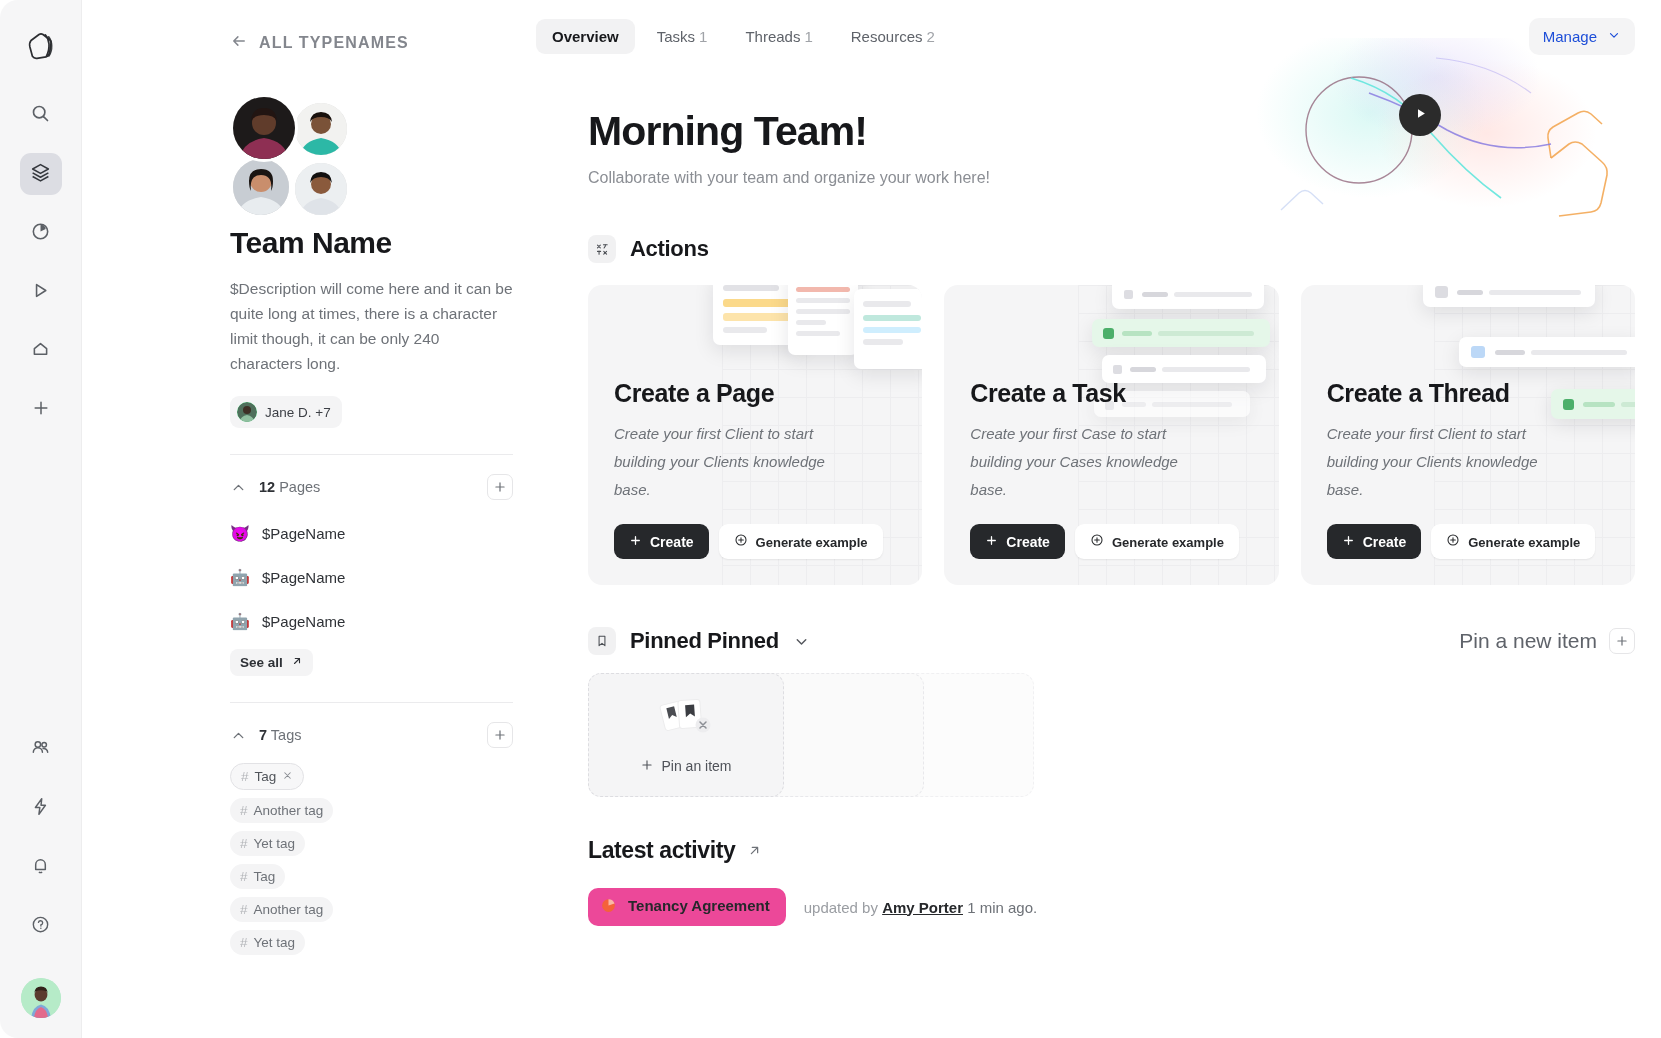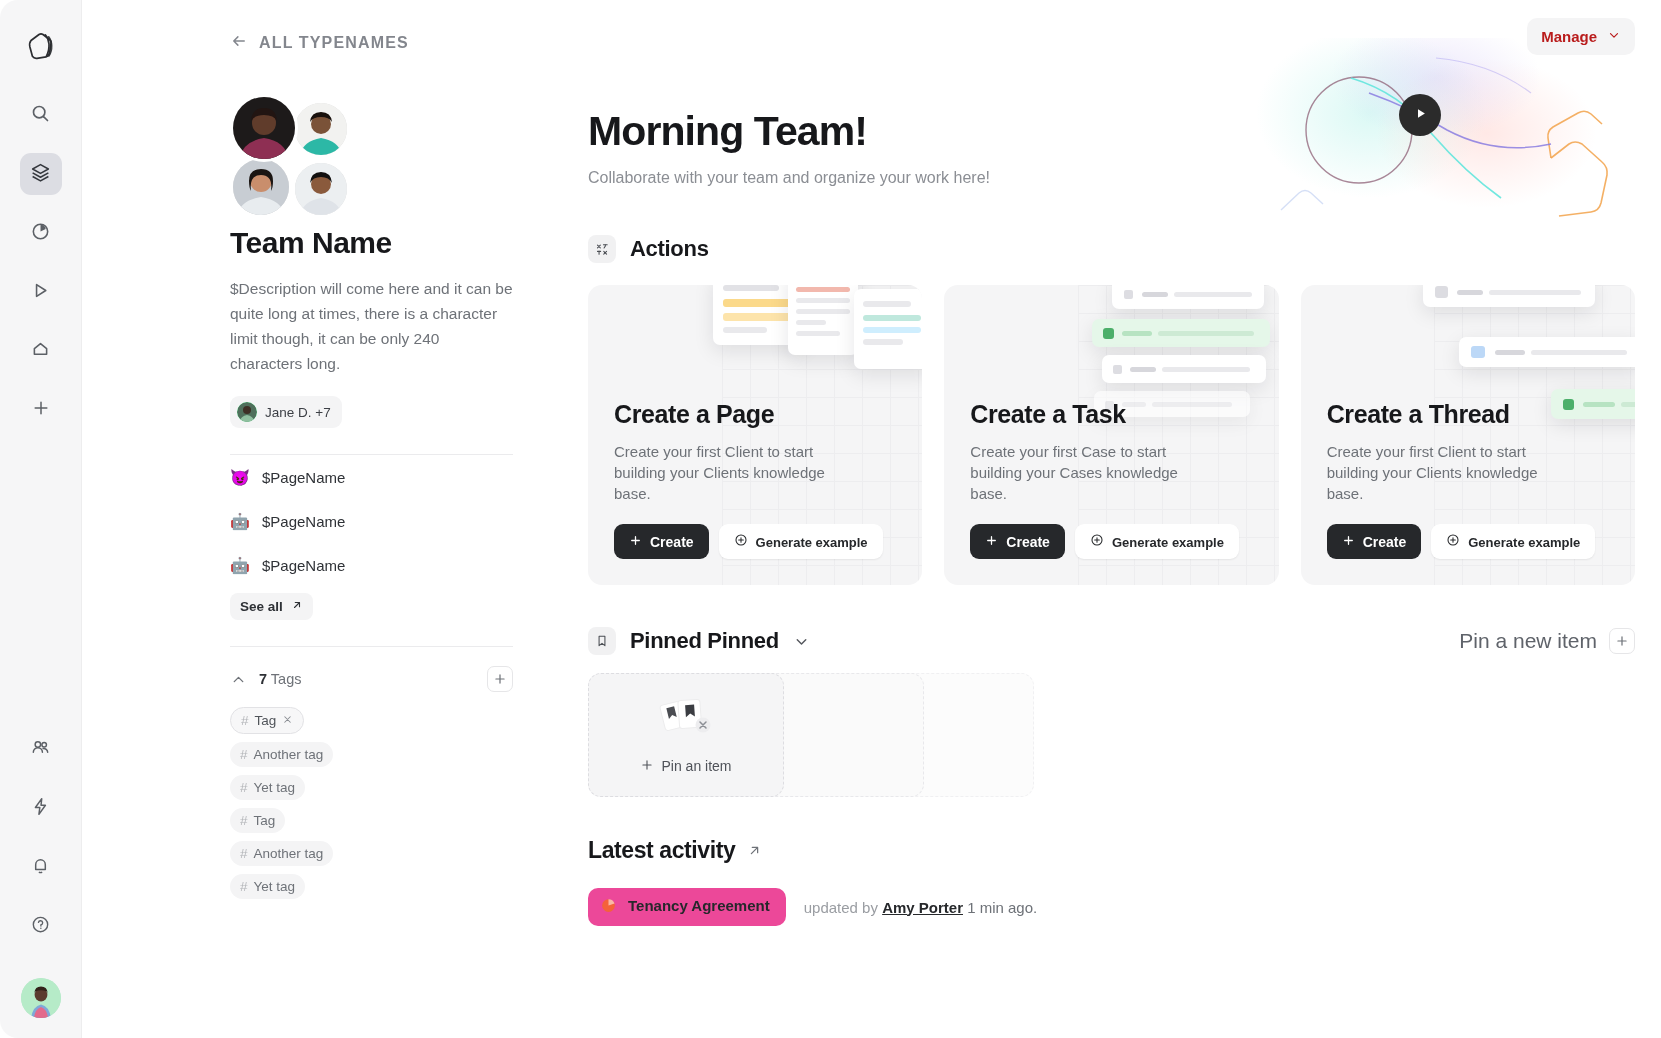--- a/index.html
+++ b/index.html
@@ -111,21 +111,21 @@
   .tabs { display: flex; align-items: center; gap: 6px; }
   .tab {
     padding: 9px 16px; border-radius: 9px; font-size: 15px;
     color: #5f636a; cursor: pointer; white-space: nowrap;
   }
   .tab.active { background: #f2f2f3; color: #17181b; font-weight: 600; }
   .tab .cnt { color: #a0a3a8; margin-left: 4px; font-weight: 400; }
   .manage-btn {
     margin-left: auto; display: flex; align-items: center; gap: 10px;
     background: #f4f4f5; border-radius: 10px; padding: 10px 14px;
-    font-size: 15px; font-weight: 700; color: #b91c1c; cursor: pointer;
+    font-size: 15px; font-weight: 400; color: #1d4ed8; cursor: pointer;
   }
 
   #hero { position: relative; padding: 36px 26px 0 56px; }
   .hero-title { font-size: 41px; font-weight: 700; color: #17181b; letter-spacing: -0.9px; }
   .hero-sub { font-size: 16px; color: #8b8e94; margin-top: 14px; }
   #hero-art {
     position: absolute; right: 10px; top: -34px; width: 400px; height: 180px;
     pointer-events: none;
   }
   .play-btn {
@@ -153,21 +153,21 @@
     background: #f5f5f6; border-radius: 14px; overflow: hidden; cursor: pointer;
   }
   .card-art { position: absolute; inset: 0; }
   .card-grid {
     position: absolute; left: 40%; top: 0; right: 0; bottom: 0; opacity: .5;
     background-image: linear-gradient(#e6e6e8 1px, transparent 1px), linear-gradient(90deg, #e6e6e8 1px, transparent 1px);
     background-size: 28px 28px;
   }
   .card-body { position: absolute; left: 26px; bottom: 26px; right: 26px; }
   .card h3 { font-size: 25px; font-weight: 700; color: #17181b; letter-spacing: -0.4px; }
-  .card p { font-size: 15px; line-height: 21px; color: #6e7278; margin-top: 12px; max-width: 245px; }
+  .card p { font-size: 15px; line-height: 28px; color: #6e7278; margin-top: 12px; max-width: 245px; font-style: italic; }
   .card-actions { display: flex; gap: 10px; margin-top: 20px; }
   .btn-dark {
     display: inline-flex; align-items: center; gap: 8px;
     background: #26282b; color: #fff; border-radius: 9px;
     padding: 9px 15px; font-size: 14px; font-weight: 600; cursor: pointer;
   }
   .btn-light {
     display: inline-flex; align-items: flex-end; gap: 8px;
     background: #fff; color: #26282b; border-radius: 9px;
     padding: 9px 15px; font-size: 13px; font-weight: 600; cursor: pointer;
@@ -374,20 +374,33 @@
             <circle cx="10" cy="10" r="10" fill="#4f6f5b"></circle>
             <circle cx="10" cy="8" r="4" fill="#3e2f25"></circle>
             <path d="M2 20 q2-6 8-7 q6 1 8 7z" fill="#8fbf9f"></path>
           </svg>
     </span>
     <span>Jane D. +7</span>
   </div>
 
   <div class="divider"></div>
 
+  <div class="sec-head">
+    <span class="chev">
+      <svg width="17" height="17" viewBox="0 0 24 24" fill="none" stroke="currentColor" stroke-width="1.9" stroke-linecap="round" stroke-linejoin="round">
+            <path d="M6 15 L12 9 L18 15"></path>
+          </svg>
+    </span>
+    <span class="sec-title"><b>12</b> <span>Pages</span></span>
+    <span class="sec-add">
+      <svg width="14" height="14" viewBox="0 0 24 24" fill="none" stroke="currentColor" stroke-width="2.1" stroke-linecap="round">
+            <path d="M12 5 V19 M5 12 H19"></path>
+          </svg>
+    </span>
+  </div>
 
   <div>
     <div class="page-row">
       <span class="emo">😈</span>
       <span>$PageName</span>
     </div>
     <div class="page-row">
       <span class="emo">🤖</span>
       <span>$PageName</span>
     </div>
@@ -453,20 +466,34 @@
       <span>Yet tag</span>
     </span>
   </div>
 
  </div>
 </div>
 
 <div id="main">
 
   <div id="topbar">
+    <div class="tabs">
+      <div class="tab active">
+        <span>Overview</span>
+      </div>
+      <div class="tab">
+        <span>Tasks</span><span class="cnt">1</span>
+      </div>
+      <div class="tab">
+        <span>Threads</span><span class="cnt">1</span>
+      </div>
+      <div class="tab">
+        <span>Resources</span><span class="cnt">2</span>
+      </div>
+    </div>
     <div class="manage-btn">
       <span>Manage</span>
       <span>
         <svg width="14" height="14" viewBox="0 0 24 24" fill="none" stroke="currentColor" stroke-width="2" stroke-linecap="round" stroke-linejoin="round">
             <path d="M6 9.5 L12 15.5 L18 9.5"></path>
           </svg>
       </span>
     </div>
   </div>
 

